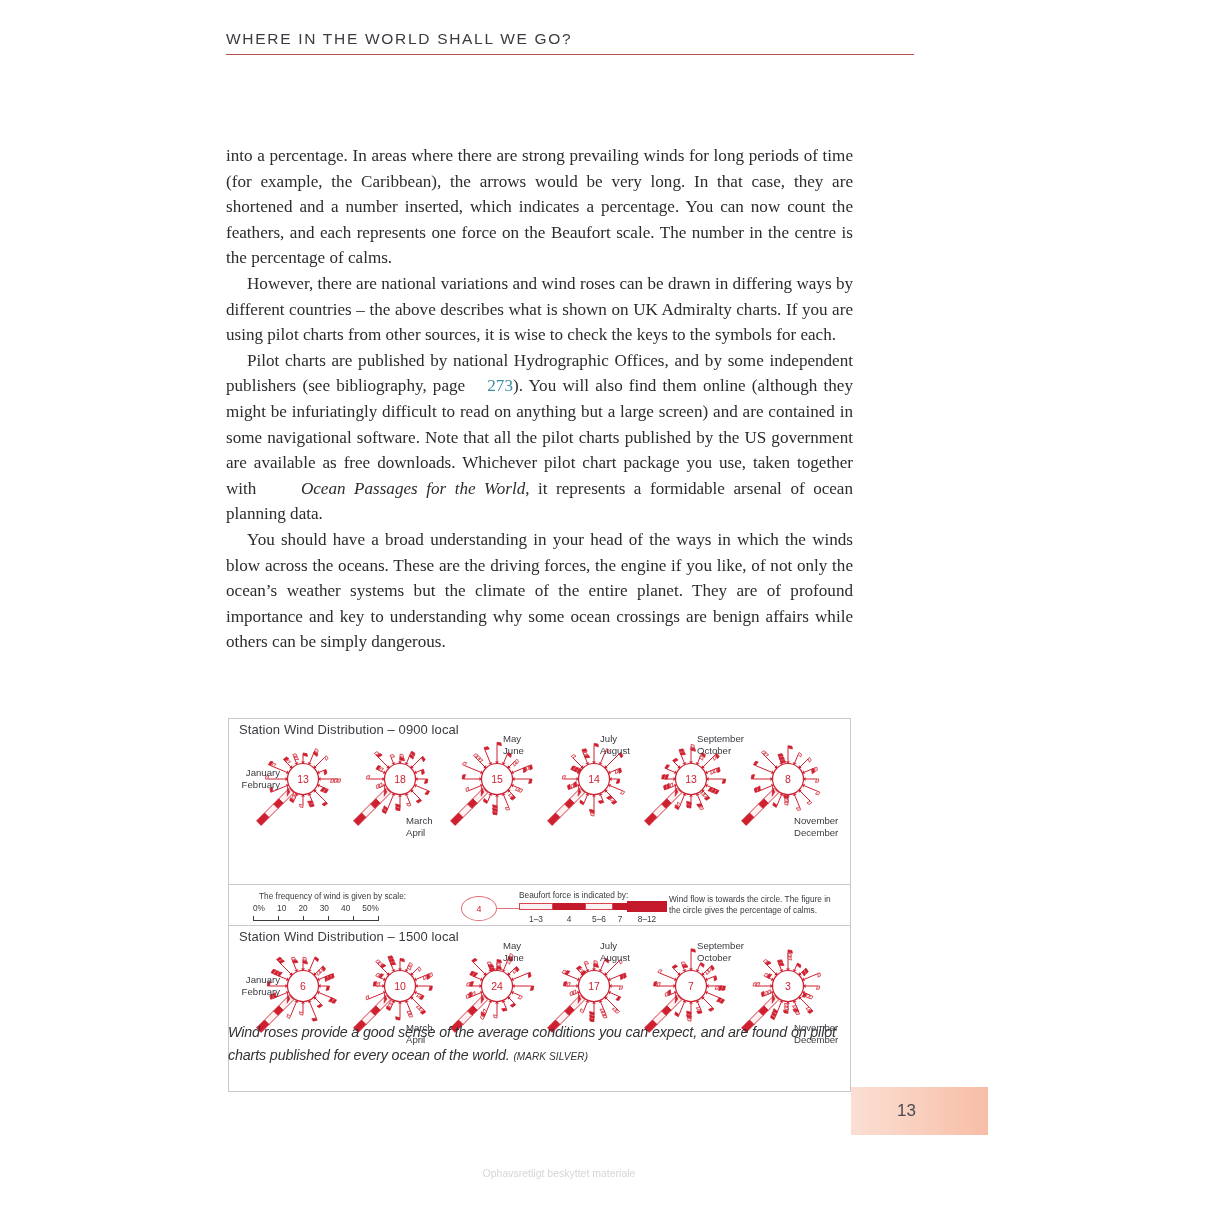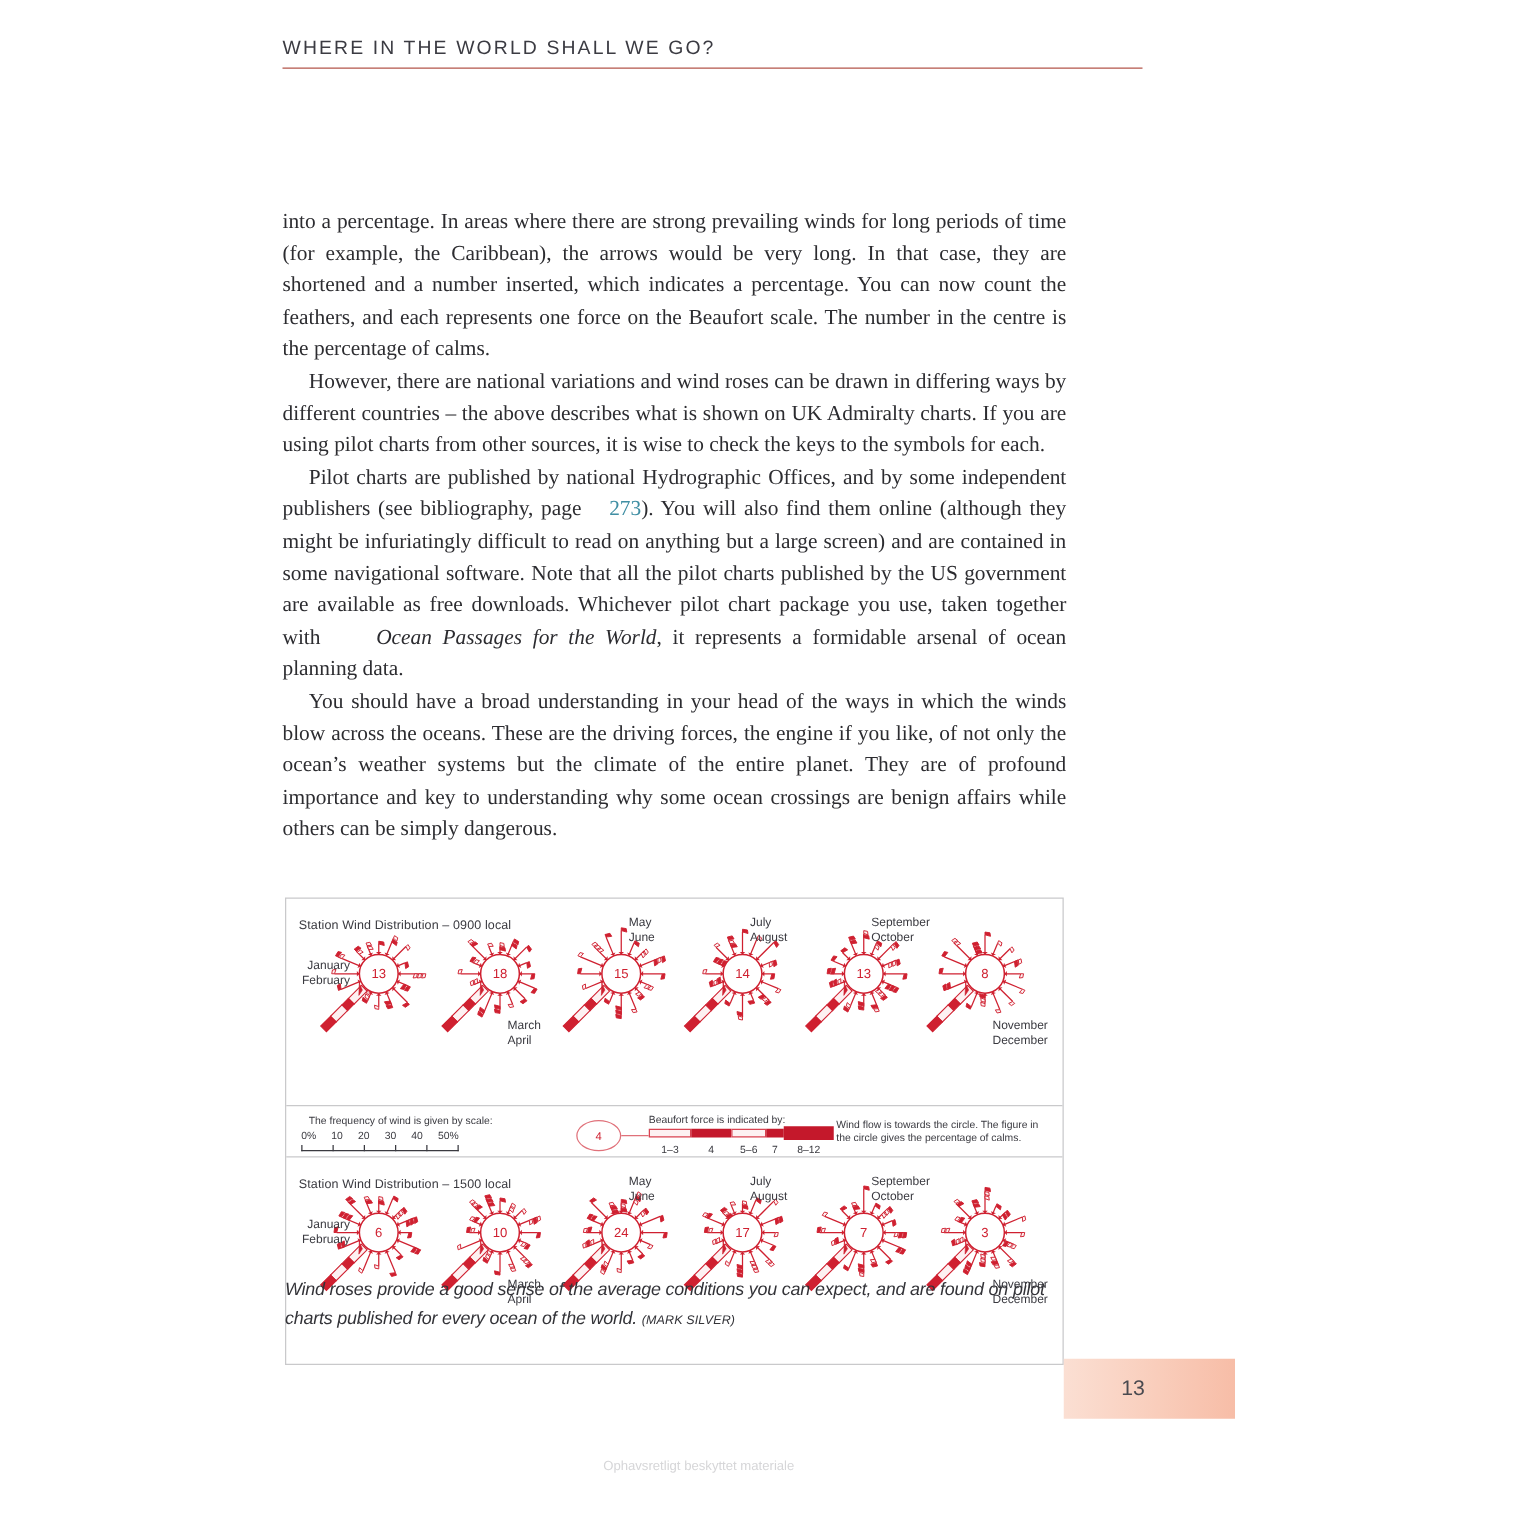--- a/index.html
+++ b/index.html
@@ -37,21 +37,21 @@
     display: block;
     height: 1.3px;
     background: #b4564b;
     width: 100%;
   }
 
   
   #article {
     position: absolute;
     left: 226px;
-    top: 164px;
+    top: 143px;
     width: 627px;
   }
   #article p {
     margin: 0;
     font-size: 17.1px;
     line-height: 25.6px;
     color: #2c2c30;
     text-align: justify;
     text-justify: inter-word;
     -webkit-hyphens: none;
@@ -72,23 +72,23 @@
     background: #ffffff;
   }
   .rose-panel {
     position: relative;
     height: 165px;
     overflow: hidden;
   }
   .panel-title {
     position: absolute;
     left: 10px;
-    top: 16px;
+    top: 3px;
     font-family: "Liberation Sans", sans-serif;
-    font-size: 10px;
+    font-size: 13px;
     color: #3a3a40;
     letter-spacing: 0.1px;
     white-space: nowrap;
   }
   .rose-slot {
     position: absolute;
     top: 0;
     width: 103px;
     height: 165px;
   }
@@ -136,21 +136,21 @@
     border-top: 1px solid #c9c9cb;
     border-bottom: 1px solid #c9c9cb;
     box-sizing: border-box;
   }
   .key-txt {
     font-family: "Liberation Sans", sans-serif;
     color: #3a3a40;
   }
   #key-freq {
     position: absolute;
-    left: 12px;
+    left: 24px;
     top: 6px;
     width: 180px;
   }
   #key-freq .kf-title { font-size: 8.3px; display: block; padding-left: 6px; }
   #key-freq .kf-nums {
     display: flex;
     justify-content: space-between;
     font-size: 8.3px;
     width: 126px;
     margin-top: 2px;

